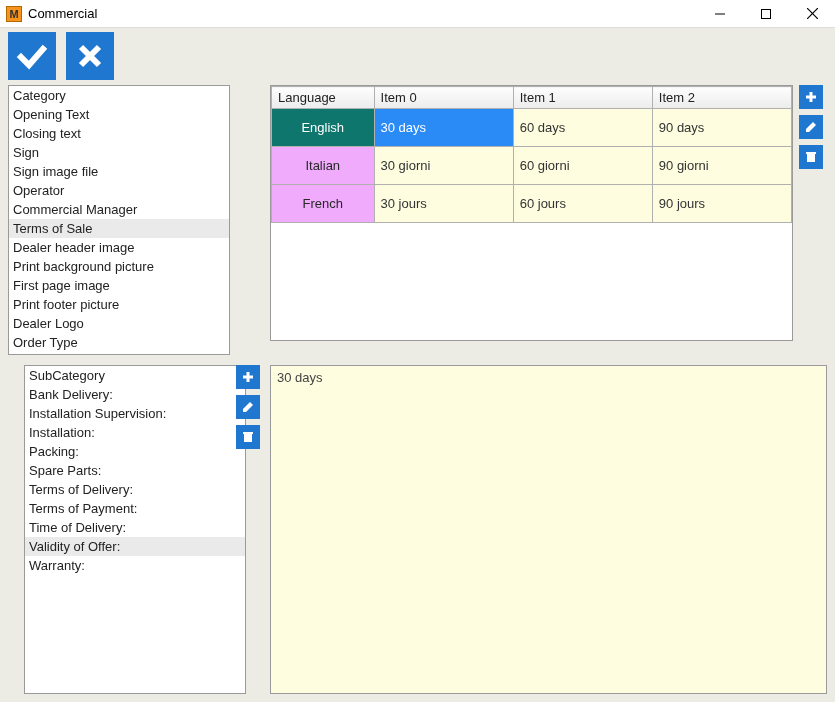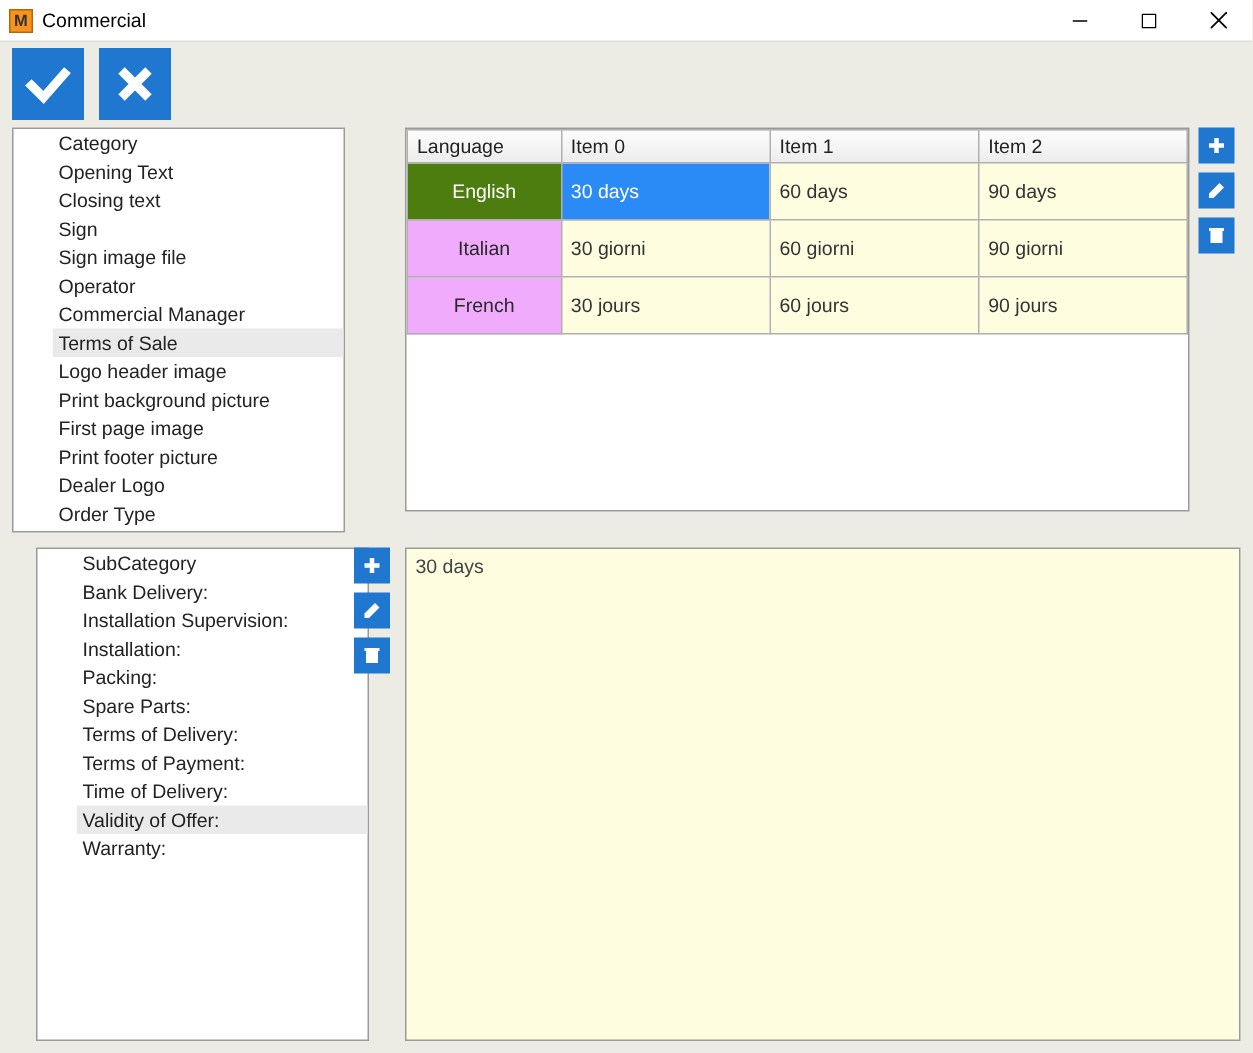--- a/index.html
+++ b/index.html
@@ -58,21 +58,21 @@
   .sub-sidebtns {
     position: absolute; left: 228px; top: 280px; width: 28px;
     display: flex; flex-direction: column; gap: 6px;
   }
   .side-btn {
     width: 24px; height: 24px; background: #1f77d0; color: #fff;
     display: flex; align-items: center; justify-content: center; cursor: default;
   }
 
   
-  .listbox { width: 100%; height: 100%; overflow-y: scroll; margin-left: 26px; }
+  .listbox { width: 100%; height: 100%; overflow-y: scroll; }
   .listbox::-webkit-scrollbar { width: 17px; }
   .listbox::-webkit-scrollbar-track { background: #f0f0f0; }
   .listbox::-webkit-scrollbar-thumb { background: #c1c1c1; }
   .list-item {
     padding: 2px 4px; height: 19px; color: #222; white-space: nowrap;
     cursor: default;
   }
   .list-item.header { font-weight: normal; }
   .list-item.selected { background: #eaeaea; }
 
@@ -83,21 +83,21 @@
     display: table-cell; border: 1px solid #b0b0b0; padding: 0 6px;
     height: 38px; vertical-align: middle;
   }
   .grid-header .grid-cell {
     background: linear-gradient(#fdfdfd,#ececec); height: 22px;
     padding: 2px 6px; color: #222;
   }
   .grid-cell.langcell { width: 98px; background: #f0abfc; text-align: center; color:#282828; }
   .grid-cell.datacell { background: #fefde0; color:#333; }
   .grid-cell.selected-cell { background: #2a8af6; color: #fff; }
-  .grid-cell.selected-lang { background: #4d7c0f; color:#fff; }
+  .grid-cell.selected-lang { background: #0f766e; color:#fff; }
 
   svg { display: block; }
 </style>
 </head>
 <body>
 
 <div class="titlebar">
   <div class="app-logo">M</div>
   <div class="app-title">Commercial</div>
   <div class="spacer"></div>
@@ -138,21 +138,21 @@
   <div class="panel-category">
     <div class="listbox" id="category-list">
         <div class="list-item header">Category</div>
         <div class="list-item">Opening Text</div>
         <div class="list-item">Closing text</div>
         <div class="list-item">Sign</div>
         <div class="list-item">Sign image file</div>
         <div class="list-item">Operator</div>
         <div class="list-item">Commercial Manager</div>
         <div class="list-item selected">Terms of Sale</div>
-        <div class="list-item">Logo header image</div>
+        <div class="list-item">Dealer header image</div>
         <div class="list-item">Print background picture</div>
         <div class="list-item">First page image</div>
         <div class="list-item">Print footer picture</div>
         <div class="list-item">Dealer Logo</div>
         <div class="list-item">Order Type</div>
       </div>
   </div>
 
   <div class="panel-subcategory">
     <div class="listbox" id="subcategory-list">

